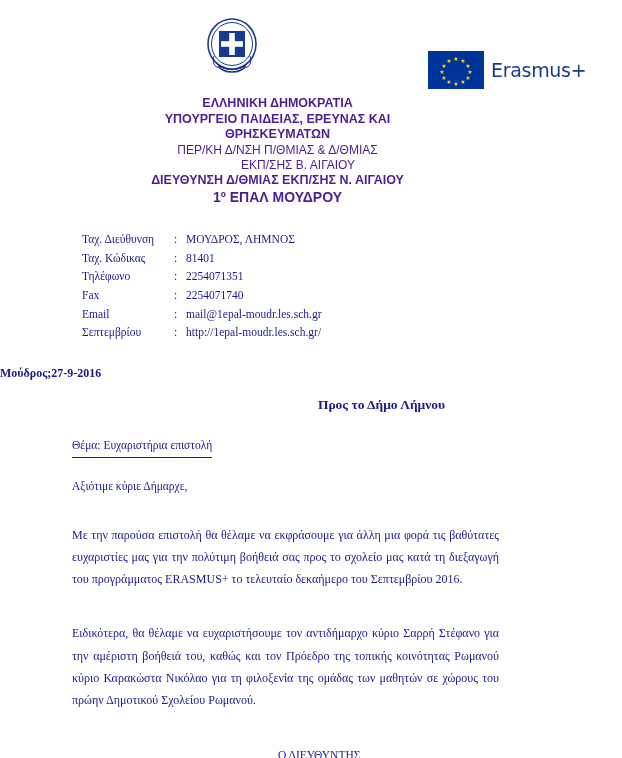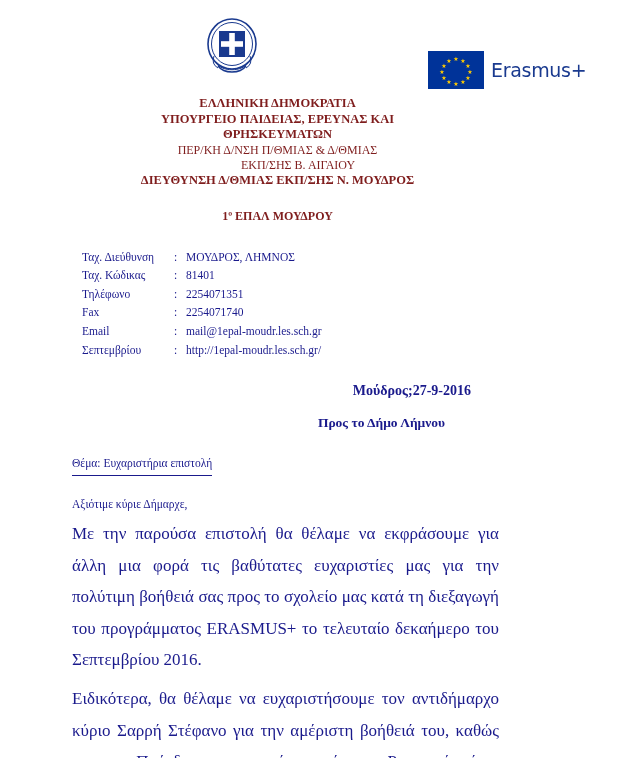--- a/index.html
+++ b/index.html
@@ -64,22 +64,22 @@
     font-size: 19px;
     color: #1a3a8f;
     margin-left: 7px;
     letter-spacing: -0.3px;
     white-space: nowrap;
   }
 
   
   .ministry {
     text-align: center;
-    font-family: Liberation Serif, serif;
-    color: #7f1d1d;
+    font-family: Liberation Sans, sans-serif;
+    color: #4c1d95;
     line-height: 1.25;
   }
   .ministry .l1 {
     font-size: 12.5px;
     font-weight: bold;
   }
   .ministry .l2 {
     font-size: 12.5px;
     font-weight: bold;
   }
@@ -95,23 +95,22 @@
   .ministry .l5 {
     font-size: 12px;
     font-weight: normal;
     padding-left: 41px;
   }
   .ministry .l6 {
     font-size: 12.5px;
     font-weight: bold;
   }
   .ministry .l7 {
-    font-size: 12px;
-    font-weight: bold;
-    margin-top: 20px;
+    font-size: 14px;
+    font-weight: bold;
   }
 
   
   .contact {
     margin-top: 24px;
     margin-left: 82px;
     font-size: 11.5px;
     color: #1a1a8c;
     line-height: 1.62;
   }
@@ -128,22 +127,22 @@
     width: 92px;
   }
   .contact td.colon {
     width: 12px;
   }
 
   
   .date-line {
     margin-top: 24px;
     margin-right: 84px;
-    text-align: right;
-    font-size: 14px;
+    text-align: left;
+    font-size: 12px;
     font-weight: bold;
     color: #1a1a8c;
   }
   .recipient {
     margin-top: 16px;
     margin-right: 110px;
     text-align: right;
     font-size: 13.5px;
     font-weight: bold;
     color: #1a1a8c;
@@ -164,22 +163,22 @@
   .body-wrap {
     margin-left: 72px;
     margin-right: 56px;
   }
   .salutation {
     margin-top: 22px;
     font-size: 11.5px;
     color: #1a1a8c;
   }
   .para {
-    margin-top: 8px;
-    font-size: 17px;
+    margin-top: 32px;
+    font-size: 12px;
     color: #1a1a8c;
     text-align: justify;
     line-height: 1.85;
   }
 
   
   .sign-title {
     margin-top: 38px;
     margin-left: 278px;
     font-size: 11.5px;
@@ -231,21 +230,21 @@
       <div class="erasmus-word">Erasmus+</div>
     </div>
   </div>
 
   <div class="ministry">
     <div class="l1">ΕΛΛΗΝΙΚΗ ΔΗΜΟΚΡΑΤΙΑ</div>
     <div class="l2">ΥΠΟΥΡΓΕΙΟ ΠΑΙΔΕΙΑΣ, ΕΡΕΥΝΑΣ ΚΑΙ</div>
     <div class="l3">ΘΡΗΣΚΕΥΜΑΤΩΝ</div>
     <div class="l4">ΠΕΡ/ΚΗ Δ/ΝΣΗ Π/ΘΜΙΑΣ &amp; Δ/ΘΜΙΑΣ</div>
     <div class="l5">ΕΚΠ/ΣΗΣ Β. ΑΙΓΑΙΟΥ</div>
-    <div class="l6">ΔΙΕΥΘΥΝΣΗ Δ/ΘΜΙΑΣ ΕΚΠ/ΣΗΣ Ν. ΜΟΥΔΡΟΣ</div>
+    <div class="l6">ΔΙΕΥΘΥΝΣΗ Δ/ΘΜΙΑΣ ΕΚΠ/ΣΗΣ Ν. ΑΙΓΑΙΟΥ</div>
     <div class="l7">1º ΕΠΑΛ ΜΟΥΔΡΟΥ</div>
   </div>
 
   <div class="contact">
     <table>
       <tbody>
         <tr>
           <td class="label">Ταχ. Διεύθυνση</td>
           <td class="colon">:</td>
           <td class="value">ΜΟΥΔΡΟΣ, ΛΗΜΝΟΣ</td>

